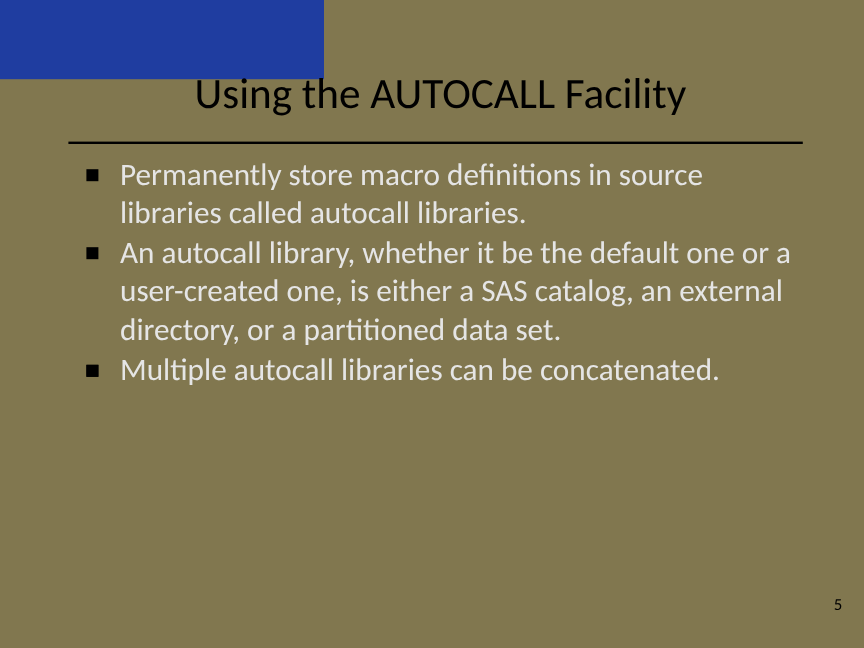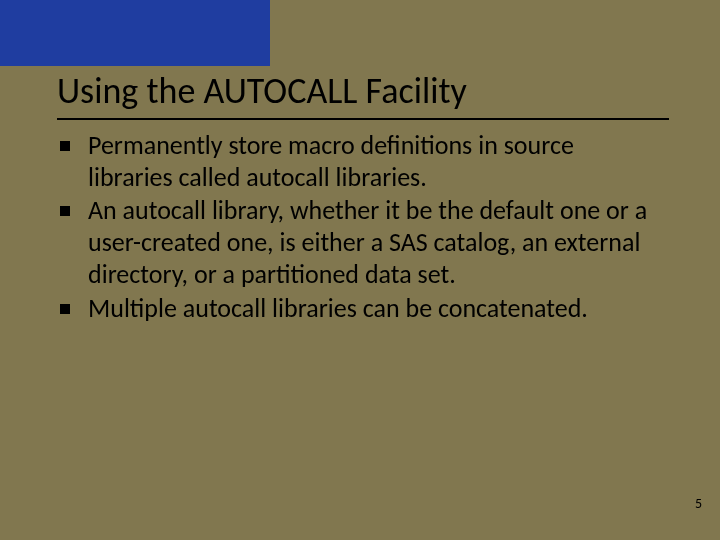--- a/index.html
+++ b/index.html
@@ -22,44 +22,45 @@
     position: absolute;
     left: 0;
     top: 0;
     width: 270px;
     height: 66px;
     background: #1f3da0;
   }
   .title {
     position: absolute;
     left: 57px;
-    top: 72px;
+    top: 59px;
     width: 620px;
     font-size: 36px;
     font-weight: 400;
     color: #000;
     line-height: 1.1;
     letter-spacing: 0px;
+    text-align: center;
   }
   .title-underline {
     position: absolute;
     left: 57px;
     top: 118px;
     width: 612px;
     height: 2px;
     background: #000;
   }
   .content {
     position: absolute;
-    left: 60px;
+    left: 72px;
     top: 130px;
     width: 600px;
     font-size: 26px;
     line-height: 1.22;
-    color: #000000;
+    color: #e5e5e5;
   }
   .bullet-item {
     position: relative;
     padding-left: 28px;
     margin-bottom: 2px;
   }
   .bullet-marker {
     position: absolute;
     left: 0;
     top: 11px;

